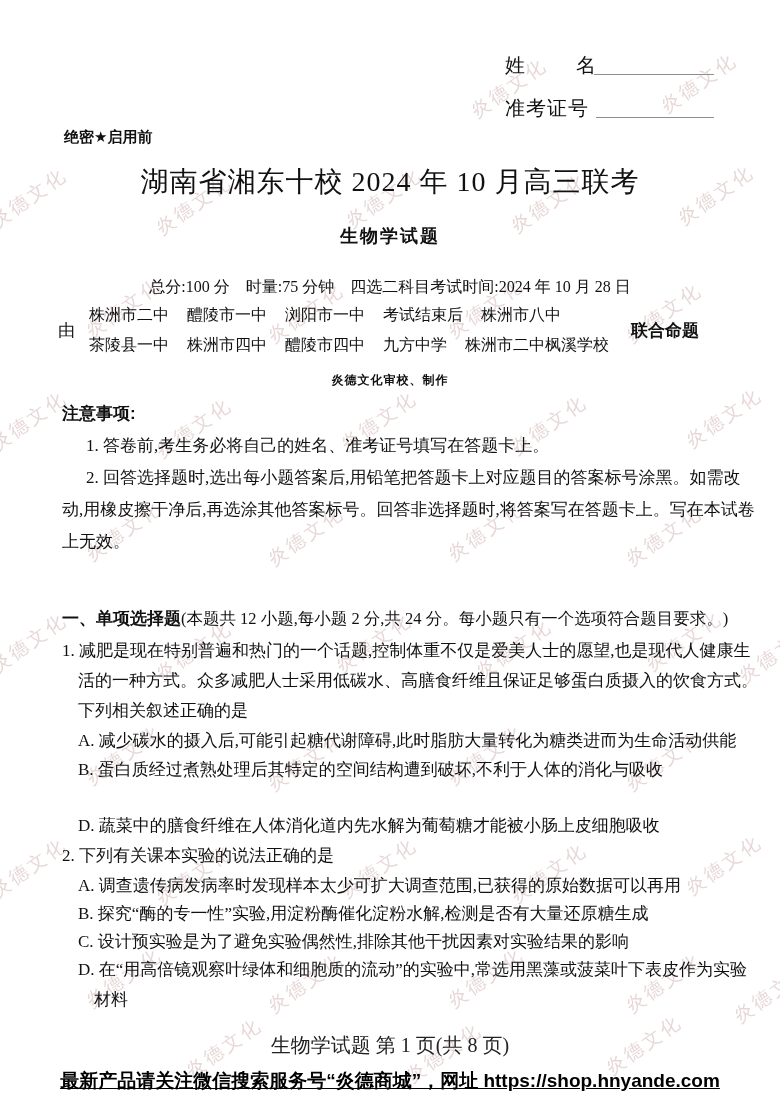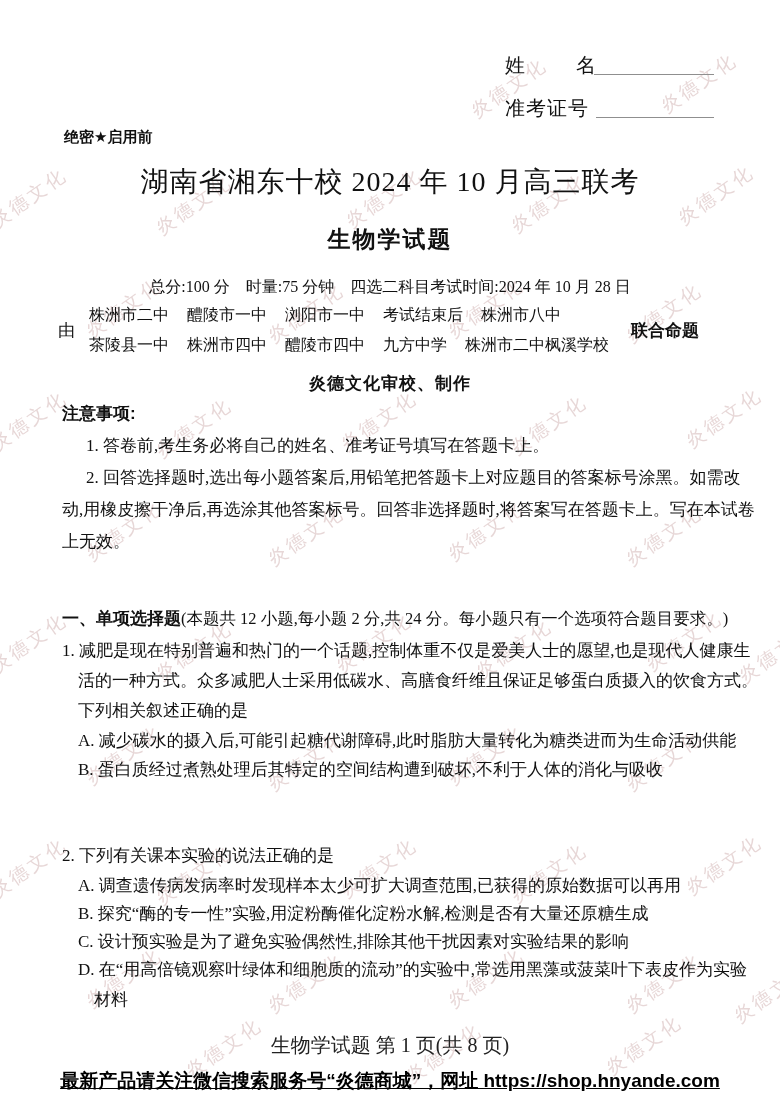--- a/index.html
+++ b/index.html
@@ -12,26 +12,26 @@
   .sansb{font-family:"Liberation Sans","DejaVu Sans",sans-serif;font-weight:bold;text-align:right;}
   .abs{position:absolute;white-space:nowrap;}
   .center{left:0;right:0;text-align:center;}
   
   .fieldlabel{font-size:20px;letter-spacing:1px;}
   .namewrap{display:flex;justify-content:space-between;width:92px;}
   .blank{border-bottom:1.5px solid #8f8f8f;height:22px;}
   
   .secret{font-size:15px;}
   .title{font-size:28px;letter-spacing:1px;}
-  .subject{font-size:23px;letter-spacing:2px;}
+  .subject{font-size:18px;letter-spacing:2px;}
   .meta{font-size:16px;}
   .schools{display:flex;align-items:center;font-size:16px;}
   .schoolcol{display:flex;flex-direction:column;gap:9px;margin:0 14px;}
   .schoolrow{display:flex;gap:18px;}
-  .producer{font-size:17px;letter-spacing:1px;}
+  .producer{font-size:12px;letter-spacing:1px;}
   
   .ln{position:absolute;font-size:17px;white-space:nowrap;color:#111;}
   .headnote{font-size:16.5px;}
   
   .wm{
     position:absolute;font-size:19px;letter-spacing:3px;
     color:rgba(197,160,160,0.42);transform:rotate(-35deg);
     font-family:"Liberation Serif","DejaVu Serif",serif;
     pointer-events:none;white-space:nowrap;
   }
@@ -135,20 +135,21 @@
 
   <div class="ln" style="top:607px;left:62px;">
     <span class="sansb">一、单项选择题</span><span class="headnote">(本题共 12 小题,每小题 2 分,共 24 分。每小题只有一个选项符合题目要求。)</span>
   </div>
 
   <div class="ln" style="top:639px;left:62px;">1. 减肥是现在特别普遍和热门的一个话题,控制体重不仅是爱美人士的愿望,也是现代人健康生</div>
   <div class="ln" style="top:669px;left:78px;">活的一种方式。众多减肥人士采用低碳水、高膳食纤维且保证足够蛋白质摄入的饮食方式。</div>
   <div class="ln" style="top:699px;left:78px;">下列相关叙述正确的是</div>
   <div class="ln" style="top:729px;left:78px;">A. 减少碳水的摄入后,可能引起糖代谢障碍,此时脂肪大量转化为糖类进而为生命活动供能</div>
   <div class="ln" style="top:758px;left:78px;">B. 蛋白质经过煮熟处理后其特定的空间结构遭到破坏,不利于人体的消化与吸收</div>
+  <div class="ln" style="top:814px;left:78px;">D. 蔬菜中的膳食纤维在人体消化道内先水解为葡萄糖才能被小肠上皮细胞吸收</div>
 
   <div class="ln" style="top:844px;left:62px;">2. 下列有关课本实验的说法正确的是</div>
   <div class="ln" style="top:874px;left:78px;">A. 调查遗传病发病率时发现样本太少可扩大调查范围,已获得的原始数据可以再用</div>
   <div class="ln" style="top:902px;left:78px;">B. 探究“酶的专一性”实验,用淀粉酶催化淀粉水解,检测是否有大量还原糖生成</div>
   <div class="ln" style="top:930px;left:78px;">C. 设计预实验是为了避免实验偶然性,排除其他干扰因素对实验结果的影响</div>
   <div class="ln" style="top:958px;left:78px;">D. 在“用高倍镜观察叶绿体和细胞质的流动”的实验中,常选用黑藻或菠菜叶下表皮作为实验</div>
   <div class="ln" style="top:988px;left:94px;">材料</div>
 
   <div class="abs center footer serif" style="top:1032px;">生物学试题 第 1 页(共 8 页)</div>
   <div class="abs center banner sansb" style="top:1068px;text-decoration:underline;">最新产品请关注微信搜索服务号“炎德商城”，网址 https://shop.hnyande.com</div>

